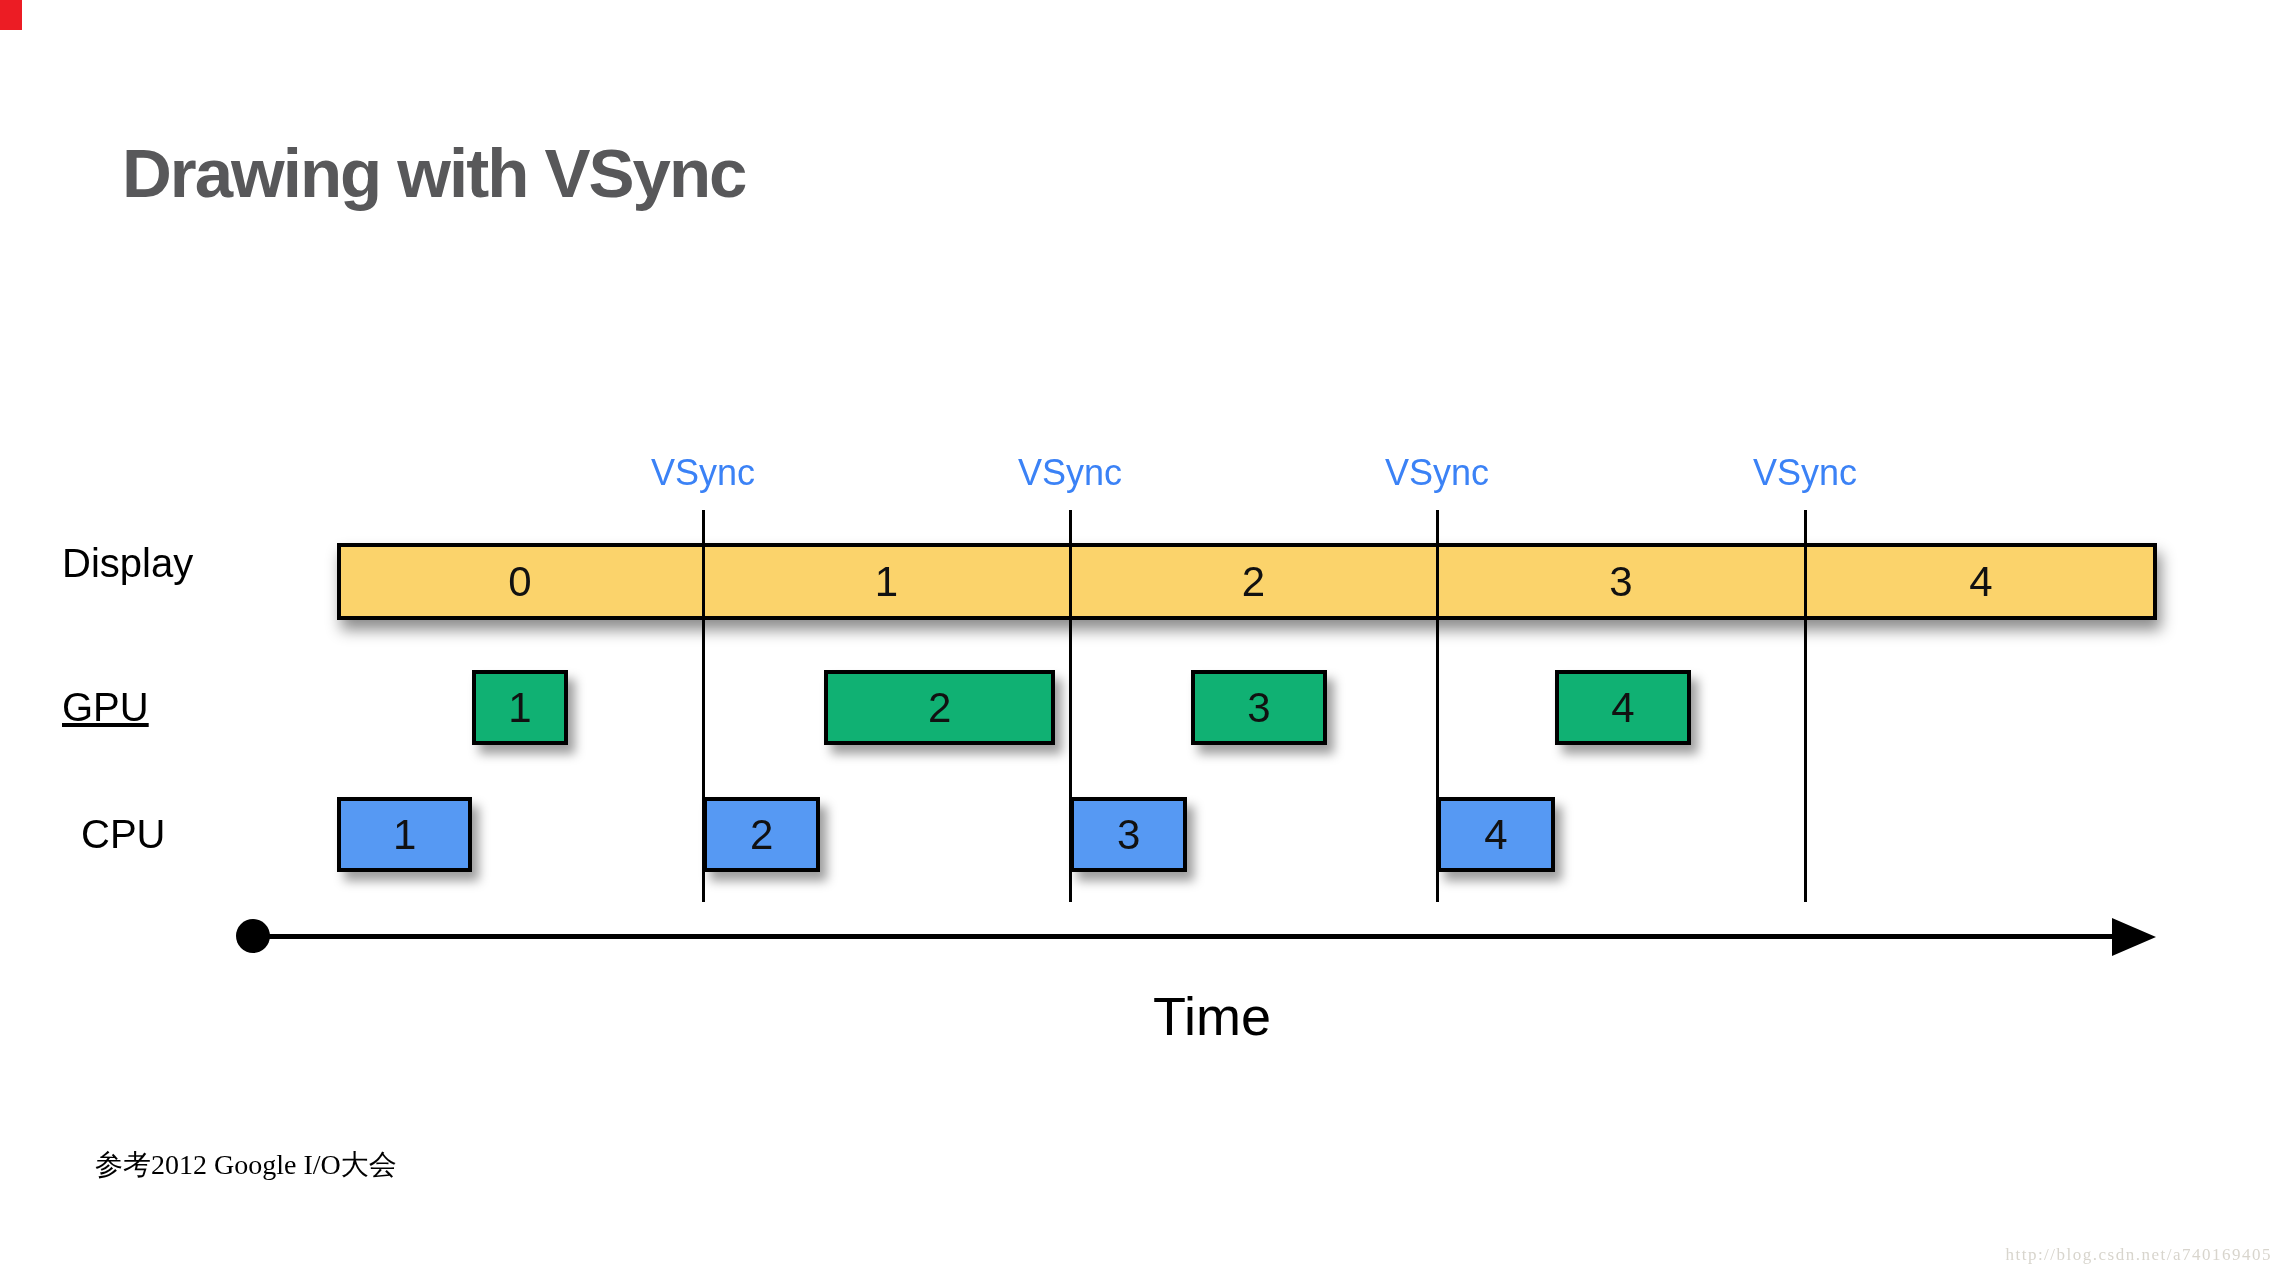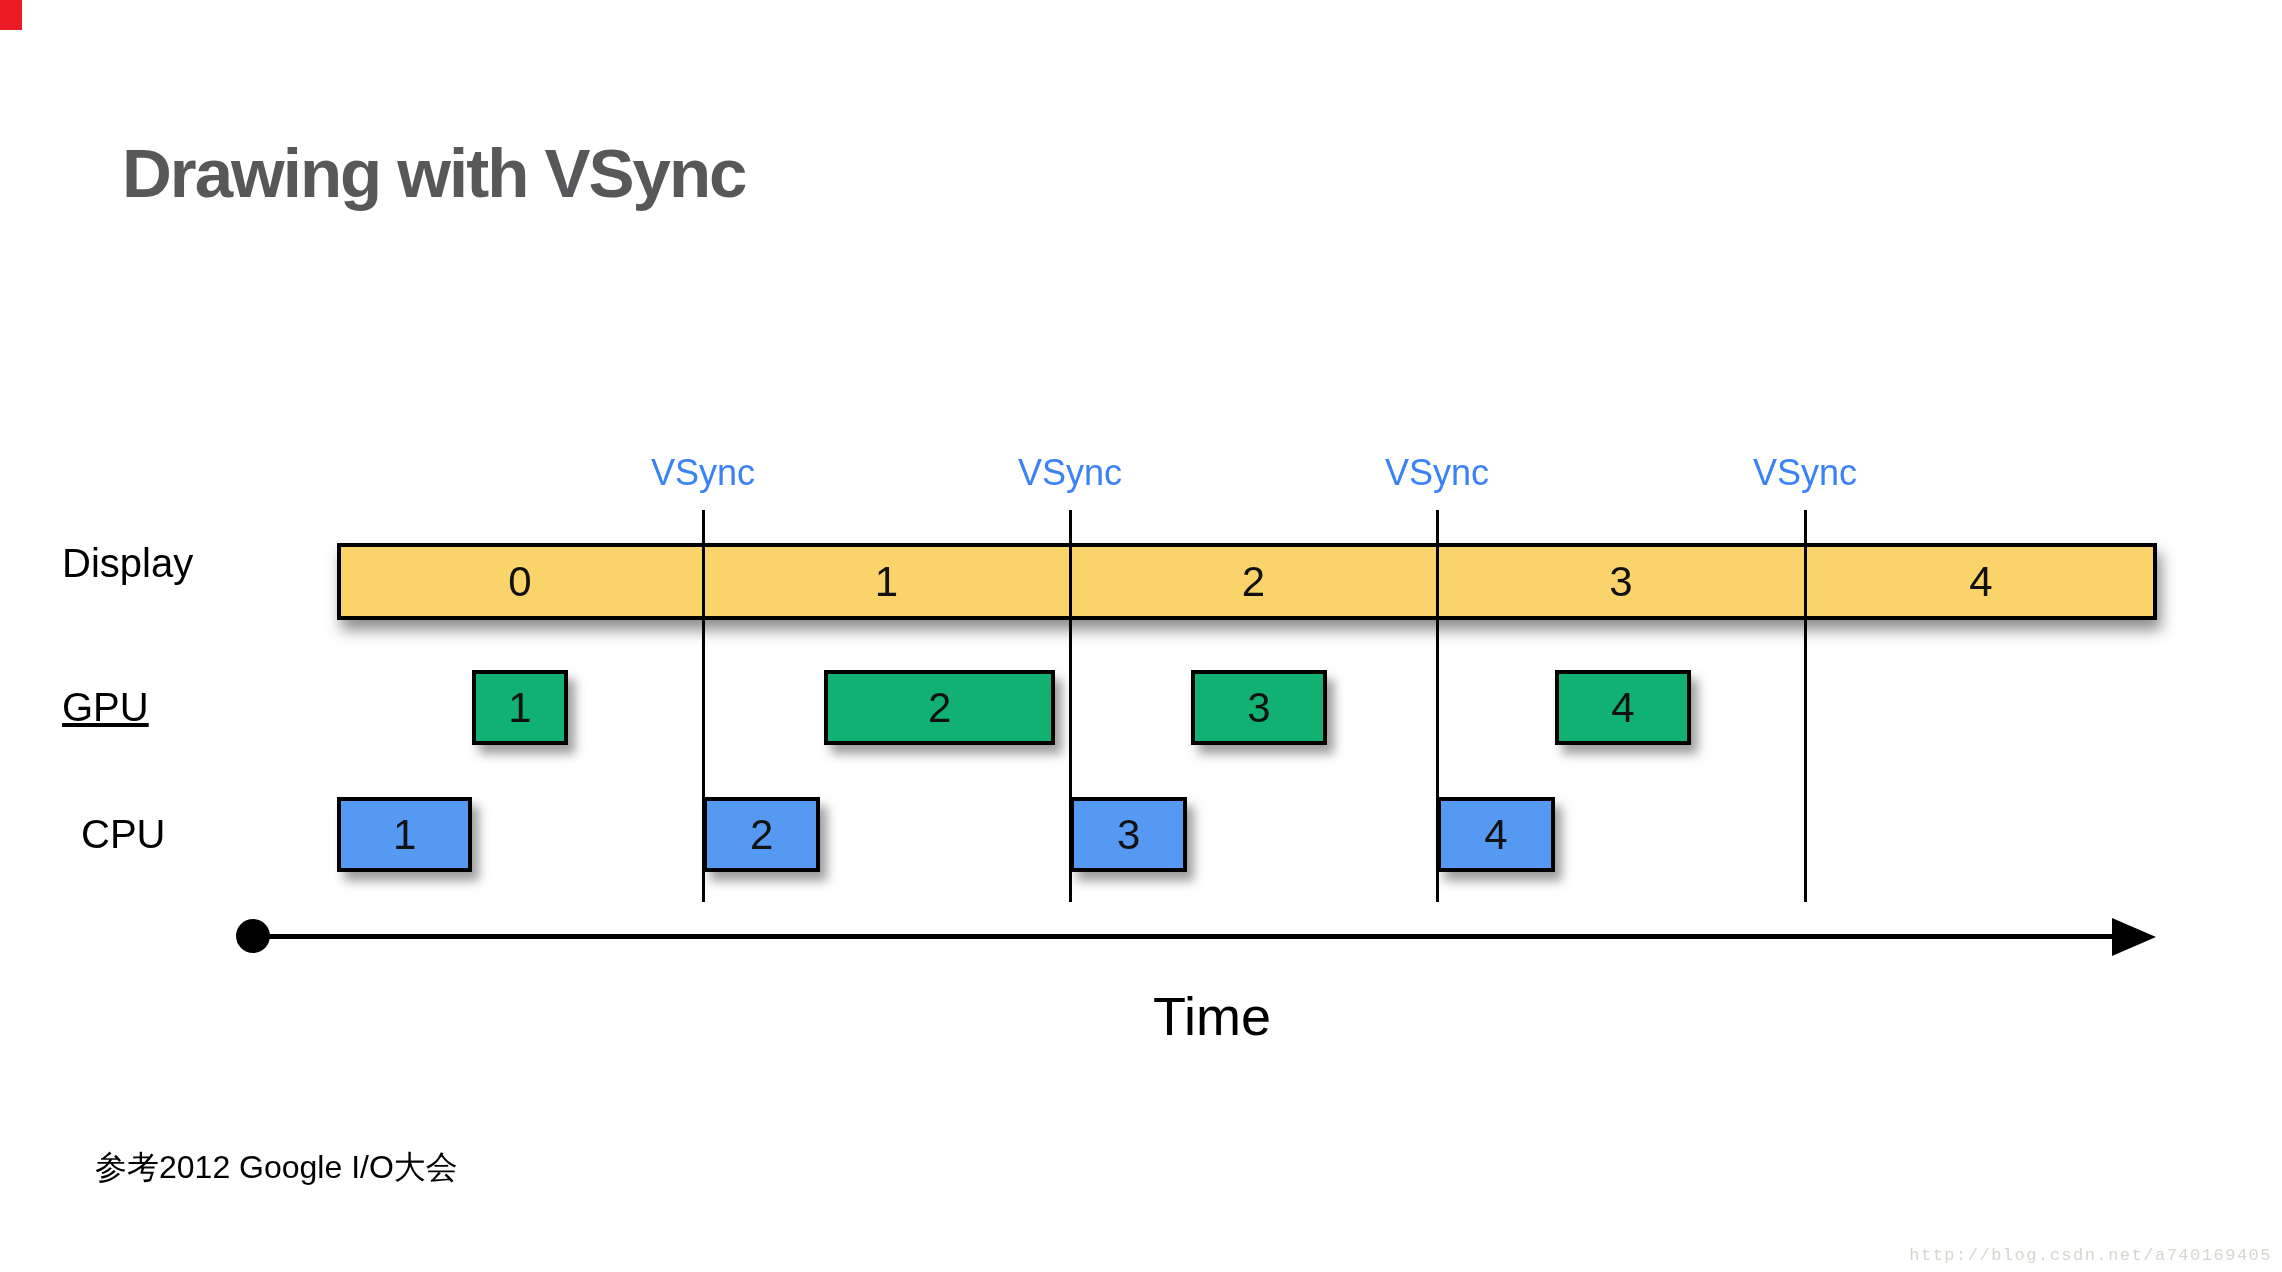--- a/index.html
+++ b/index.html
@@ -70,26 +70,26 @@
     border-top:19px solid transparent;
     border-bottom:19px solid transparent;
     border-left:44px solid #000;
   }
   #time-label{
     position:absolute;left:1212px;top:956px;transform:translateX(-50%);
     font-size:54px;font-weight:500;color:#000;white-space:nowrap;margin-top:29px;
   }
   #caption{
     position:absolute;left:95px;top:1146px;
-    font-family:Liberation Sans, sans-serif;
-    font-size:32px;color:#000;white-space:nowrap;
+    font-family:Liberation Serif, serif;
+    font-size:28px;color:#000;white-space:nowrap;
   }
   #watermark{
     position:absolute;right:10px;bottom:7px;
-    font-family:Liberation Mono, monospace;
+    font-family:Liberation Serif, serif;
     font-size:17px;letter-spacing:1.5px;
     color:var(--watermark-color,#D8D5CD);
     white-space:nowrap;
     margin-top:48px;
   }
 </style>
 </head>
 <body>
 
 <div id="slide" style="--title-color: #58585A; --display-color: #FBD36B; --gpu-color: #10B173; --cpu-color: #5699F3; --watermark-color: #D8D5CD; --corner-color: #EC1C24;">

